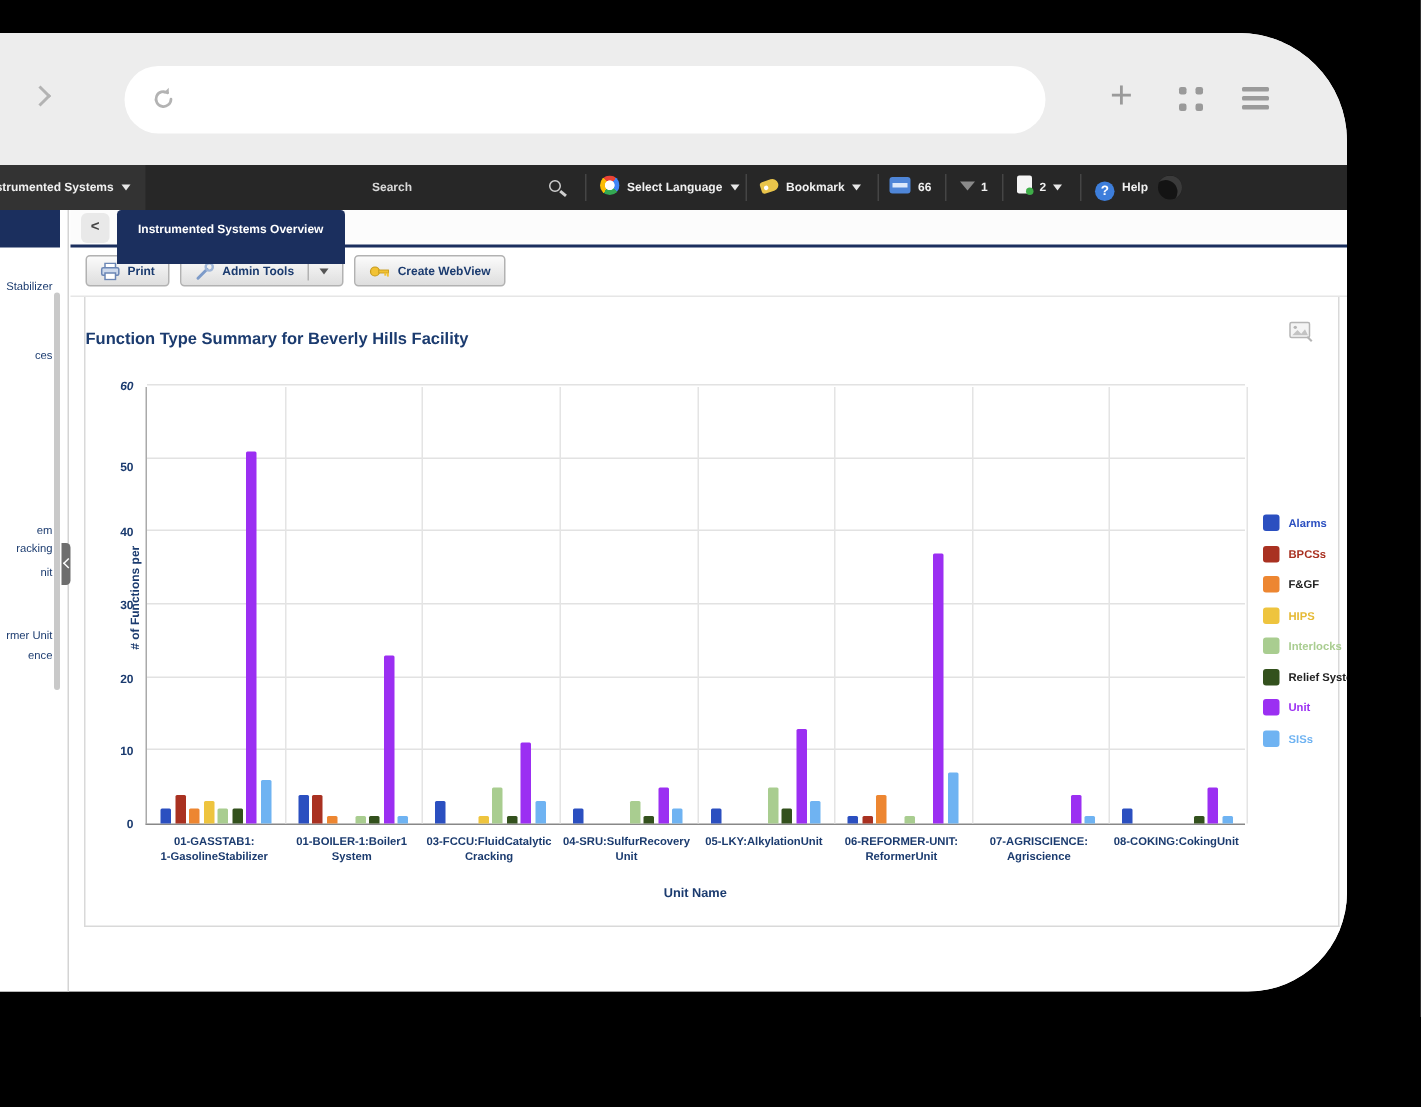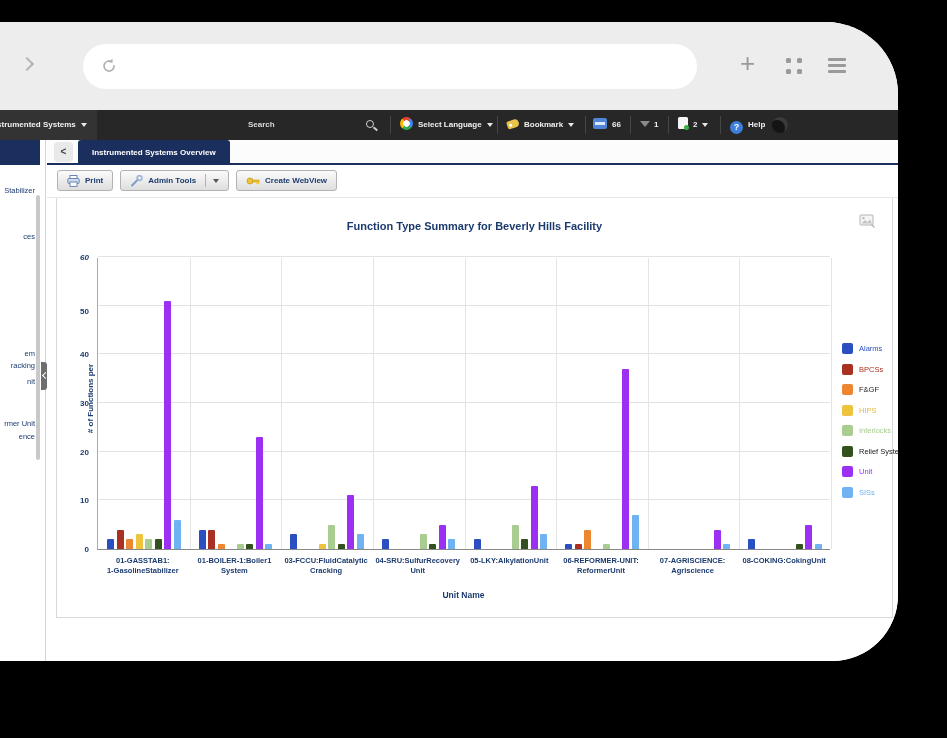--- a/index.html
+++ b/index.html
@@ -65,59 +65,59 @@
   #side-scrollbar { position:absolute; left:36px; top:55px; width:4px; height:265px; background:#c9c9c9; border-radius:2px; }
   #collapse-handle { position:absolute; left:41px; top:222px; width:6px; height:28px; background:#6e6e6e; border-radius:0 3px 3px 0; }
   #collapse-handle::after { content:""; position:absolute; left:1.5px; top:11px; width:4px; height:4px;
     border-left:1.5px solid #fff; border-bottom:1.5px solid #fff; transform:rotate(45deg); }
 
   
   #main { position:absolute; left:47px; top:0; right:0; height:100%; }
   #tabrow { position:relative; height:25px; background:#fcfcfc; border-bottom:2px solid #1b2f5e; }
   #back-btn { position:absolute; left:7px; top:2px; width:19px; height:20px; background:#e9e9e9; border-radius:4px;
     color:#444; font-size:10px; font-weight:bold; text-align:center; line-height:20px; }
-  #active-tab { position:absolute; left:31px; top:0; height:25px; padding:0 14px; background:#1b2f5e;
+  #active-tab { position:absolute; left:31px; top:0; height:36px; padding:0 14px; background:#1b2f5e;
     border-radius:3px 3px 0 0; color:#fff; font-size:8px; font-weight:600; line-height:25px; }
 
   #toolbar { padding:5px 8px 6px 10px; border-bottom:1px solid #e6e6e6; display:flex; gap:7px; }
   .tbtn { display:inline-flex; align-items:center; gap:5px; height:21px; padding:0 9px;
     background:linear-gradient(#fbfbfb,#dedede); border:1px solid #b2b2b2; border-radius:3px;
     color:#1b3b6f; font-size:8px; font-weight:600; }
   .tbtn .seg-caret { border-left:1px solid #b2b2b2; padding-left:7px; margin-left:4px; height:13px; display:flex; align-items:center; }
   .tbtn .caret { border-top-color:#555; margin-left:0; }
 
   #section-bar { position:relative; margin:16px 5px 0 9px; height:26px; background:#152a54; color:#fff;
     font-size:8.5px; font-weight:bold; line-height:26px; padding-left:30px; }
   #section-chevron { position:absolute; left:11px; top:9px; width:7px; height:7px;
     border-left:1.8px solid #fff; border-bottom:1.8px solid #fff; transform:rotate(-45deg); }
 
   #chart-panel { position:relative; margin:0 5px 0 9px; height:420px; background:#fff;
     border:1px solid #d9d9d9; border-top:none; }
-  #chart-title { text-align:center; padding-top:22px; font-size:11px; font-weight:bold; color:#1b3b6f; }
+  #chart-title { padding-top:22px; font-size:11px; font-weight:bold; color:#1b3b6f; }
   #export-ic { position:absolute; right:16px; top:16px; }
 
   #plot { position:absolute; left:40px; top:60px; width:733px; height:292px;
     border-left:1px solid #aaa; border-bottom:1px solid #888; }
   .gl-h { position:absolute; left:0; width:100%; height:1px; background:#e2e2e2; }
   .gl-v { position:absolute; top:0; width:1px; height:100%; background:#e4e4e4; }
   .bar-group { position:absolute; bottom:0; height:100%; display:flex; align-items:flex-end; justify-content:center; gap:2.5px; }
   .bar { width:7px; border-radius:1px 1px 0 0; }
   #y-labels { position:absolute; left:8px; top:60px; width:28px; height:292px; }
   .y-lab { position:absolute; right:4px; font-size:8px; font-weight:bold; color:#1b3b6f; }
   #y-title { position:absolute; left:-27px; top:196px; width:120px; transform:rotate(-90deg); transform-origin:center;
     font-size:8px; font-weight:bold; color:#1b3b6f; text-align:center; }
   #x-labels { position:absolute; left:40px; top:358px; width:733px; display:flex; }
   .x-lab { flex:1; text-align:center; font-size:7.5px; font-weight:600; color:#1b3b6f; line-height:10px; }
   #x-title { position:absolute; left:40px; top:392px; width:733px; text-align:center;
     font-size:8.5px; font-weight:bold; color:#1b3b6f; }
 
   #legend { position:absolute; left:785px; top:145px; }
   .lg-row { display:flex; align-items:center; margin-bottom:9.5px; }
   .lg-sw { width:11px; height:11px; border-radius:2px; margin-right:6px; flex:none; }
-  .lg-lab { font-size:7.5px; font-weight:normal; white-space:nowrap; }
+  .lg-lab { font-size:7.5px; font-weight:bold; white-space:nowrap; }
 </style>
 </head>
 <body>
 
 <div id="stage">
   <div id="app-window">
 
     <div id="chrome">
       <span class="chev-fwd"></span>
       <div id="address-bar">

